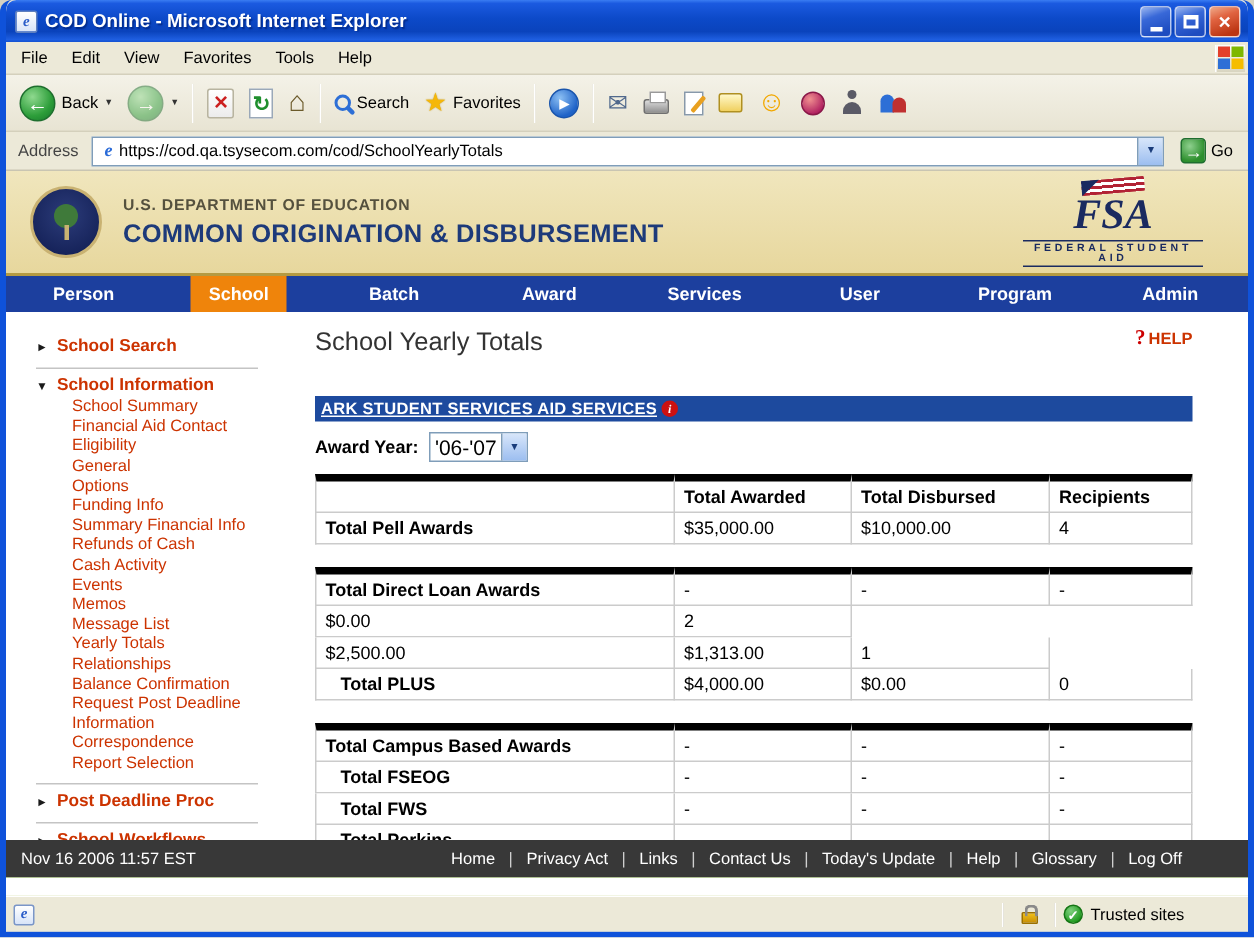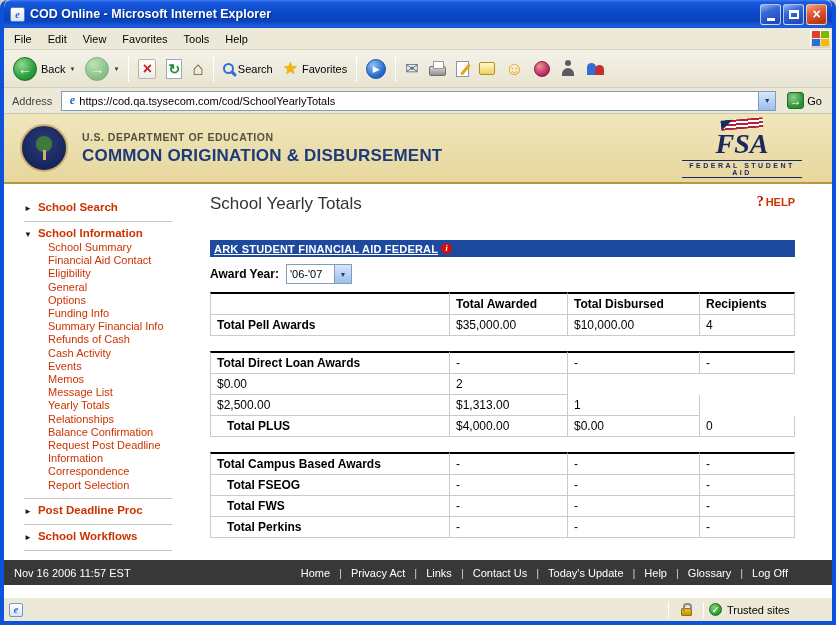--- a/index.html
+++ b/index.html
@@ -145,30 +145,30 @@
   .help-label { color: #cc3300; font-size: 11px; font-weight: bold; }
 
   .school-bar { margin-top: 26px; width: 585px; height: 17px; background: #1d4a9e; display: flex; align-items: center; padding: 0 4px; }
   .school-link { color: #fff; font-weight: bold; font-size: 11px; text-decoration: underline; cursor: pointer; letter-spacing: .2px; }
   .info-dot { width: 11px; height: 11px; border-radius: 50%; background: #cc1111; color: #fff; margin-left: 3px;
     font: italic bold 8px "Liberation Serif", serif; display: flex; align-items: center; justify-content: center; flex: none; }
 
   .award-row { margin-top: 7px; display: flex; align-items: center; gap: 7px; }
   .award-label { font-size: 12px; font-weight: bold; color: #000; }
   .combo { width: 66px; height: 20px; background: #fff; border: 1px solid #7f9db9; display: flex; align-items: center; }
-  .combo-text { flex: 1; font-size: 11px; padding-left: 3px; white-space: nowrap; }
+  .combo-text { flex: 1; font-size: 14px; padding-left: 3px; white-space: nowrap; }
   .combo-arrow { width: 17px; height: 18px; flex: none; background: linear-gradient(#d8e6fa, #9cbef0);
     border-left: 1px solid #7f9db9; font-size: 7px; color: #1a3c7a; display: flex; align-items: center; justify-content: center; }
 
   
   .ttable { margin-top: 8px; width: 585px; font-size: 12px; color: #000; }
   .trow { display: grid; grid-template-columns: 240px 118px 132px 95px; }
   .tcell { border-right: 1px solid #cbcbcb; border-bottom: 1px solid #cbcbcb; padding: 3px 6px; min-height: 20px; background: #fff; }
   .trow .tcell:first-child { border-left: 1px solid #cbcbcb; }
-  .theader .tcell, .tfirst .tcell { border-top: 2px solid #000000; }
+  .theader .tcell, .tfirst .tcell { border-top: 5px solid #000000; }
   .thead-cell, .tlabel { font-weight: bold; }
   .tlabel.indent { padding-left: 16px; }
   .tspacer { height: 15px; }
 
   
   .footer { height: 25px; flex: none; background: #383838; color: #fff; display: flex; align-items: center;
     font-size: 11px; padding: 0 10px; gap: 12px; }
   .footer-links { margin-left: auto; margin-right: 34px; display: flex; align-items: center; gap: 9px; }
   .flink { cursor: pointer; white-space: nowrap; }
   .pipe { color: #cfcfcf; }
@@ -309,20 +309,30 @@
         <div class="dept-line">U.S. DEPARTMENT OF EDUCATION</div>
         <div class="cod-title">COMMON ORIGINATION &amp; DISBURSEMENT</div>
       </div>
       <div class="fsa">
         <div class="fsa-flag"></div>
         <div class="fsa-big">FSA</div>
         <div class="fsa-sub">FEDERAL STUDENT AID</div>
       </div>
     </div>
 
+    <div class="navbar">
+        <div class="nav-cell"><span class="nav-label">Person</span></div>
+        <div class="nav-cell"><span class="nav-label active">School</span></div>
+        <div class="nav-cell"><span class="nav-label">Batch</span></div>
+        <div class="nav-cell"><span class="nav-label">Award</span></div>
+        <div class="nav-cell"><span class="nav-label">Services</span></div>
+        <div class="nav-cell"><span class="nav-label">User</span></div>
+        <div class="nav-cell"><span class="nav-label">Program</span></div>
+        <div class="nav-cell"><span class="nav-label">Admin</span></div>
+      </div>
 
     <div class="page-body">
       <div class="sidebar">
           <div class="side-section">
             <div class="side-header">
               <span class="tri">►</span>
               <span class="side-header-label">School Search</span>
             </div>
           </div>
           <div class="side-section">
@@ -367,21 +377,21 @@
       <div class="main">
         <div class="title-row">
           <h1 class="page-title">School Yearly Totals</h1>
           <div class="help">
             <span class="help-q">?</span>
             <span class="help-label">HELP</span>
           </div>
         </div>
 
         <div class="school-bar">
-          <a class="school-link">ARK STUDENT FINANCIAL AID FEDERAL</a>
+          <a class="school-link">ARK STUDENT SERVICES AID SERVICES</a>
           <span class="info-dot">i</span>
         </div>
 
         <div class="award-row">
           <span class="award-label">Award Year:</span>
           <div class="combo">
             <span class="combo-text">'06-'07</span>
             <span class="combo-arrow">▼</span>
           </div>
         </div>

